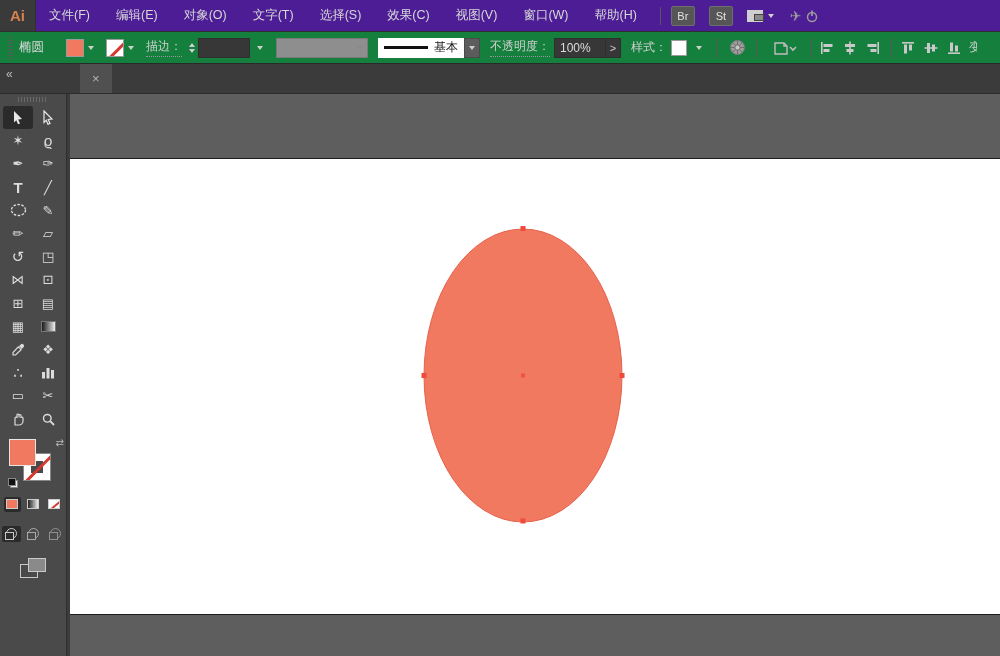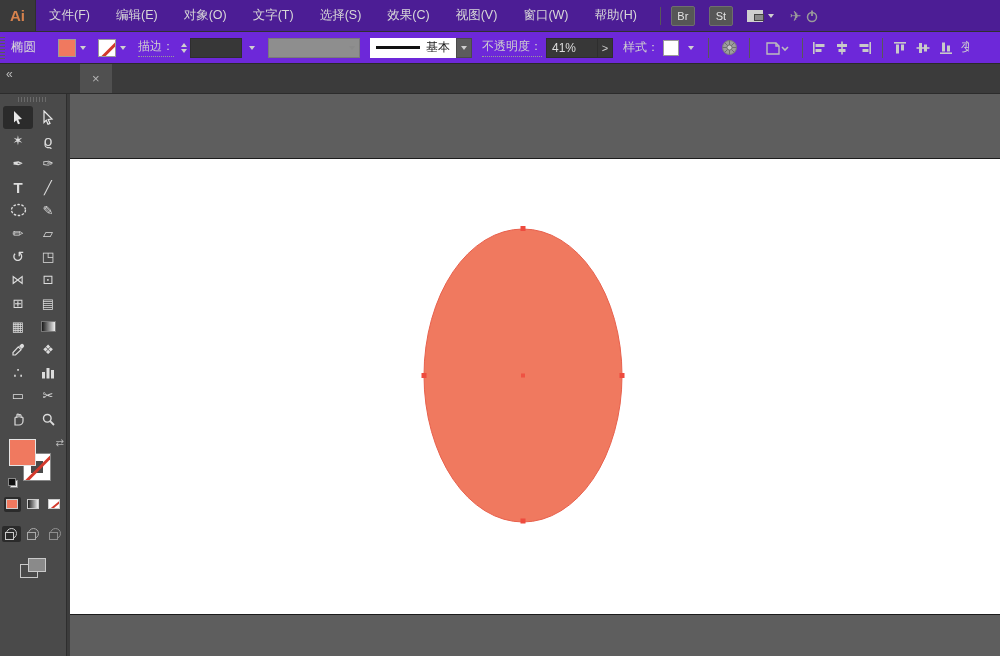--- a/index.html
+++ b/index.html
@@ -16,21 +16,21 @@
             display:flex; align-items:center; justify-content:center; font-size:11px; color:#e2e2e2; margin-right:14px; }
   .ws-icon { display:flex; align-items:center; gap:5px; margin-right:16px; }
   .ws-sq { display:inline-block; width:16px; height:12px; position:relative; background:#cfcfcf; }
   .ws-sq::after { content:""; position:absolute; right:-1px; top:4px; width:8px; height:5px; background:#8a8a8a; border:1px solid #424242; }
   .gray-ic { color:#9a9a9a; font-size:14px; }
 
   .chev { width:0; height:0; border-left:3.5px solid transparent; border-right:3.5px solid transparent; border-top:4px solid #cfcfcf; display:inline-block; }
   .chev.dim { border-top-color:#8a8a8a; }
 
   
-  .ctrlbar { height:32px; background:#6d28d9; border-bottom:1px solid #2a2a2a; display:flex; align-items:center; padding-left:0; position:relative; }
+  .ctrlbar { height:32px; background:#15803d; border-bottom:1px solid #2a2a2a; display:flex; align-items:center; padding-left:8px; position:relative; }
   .grip { width:5px; height:22px; margin-right:6px;
           background:repeating-linear-gradient(to bottom,#5a5a5a 0 1px,transparent 1px 3px); }
   .ctx-label { margin-right:22px; font-size:12.5px; color:#d8d8d8; }
   .swatch-wrap { display:flex; align-items:center; margin-right:6px; }
   .swatch { width:18px; height:18px; border:1px solid #9b9b9b; }
   .swatch.fill { background:#f0795f; }
   .swatch.stroke-none { background:#fff; position:relative; overflow:hidden; }
   .swatch.stroke-none::after { content:""; position:absolute; left:-3px; top:8px; width:28px; height:2.5px; background:#d3392c; transform:rotate(-45deg); }
   .sw-chev { margin:0 6px 0 4px; }
   .lbl { color:#cfcfcf; border-bottom:1px dotted #9a9a9a; padding-bottom:1px; margin-right:4px; }
@@ -166,21 +166,21 @@
   <div class="stroke-style">
     <span class="stroke-line"></span>
     <span>基本</span>
   </div>
   <div class="dd-btn">
       <span class="chev"></span>
     </div>
 
   <span class="lbl">不透明度：</span>
   <div class="dark-box opacity-box">
-      <span>41%</span>
+      <span>100%</span>
     </div>
   <div class="gt-btn">&gt;</div>
 
   <span class="lbl" style="border-bottom:none">样式：</span>
   <span class="style-sw"></span>
   <div class="box-chev">
       <span class="chev"></span>
     </div>
 
   <div class="csep"></div>

